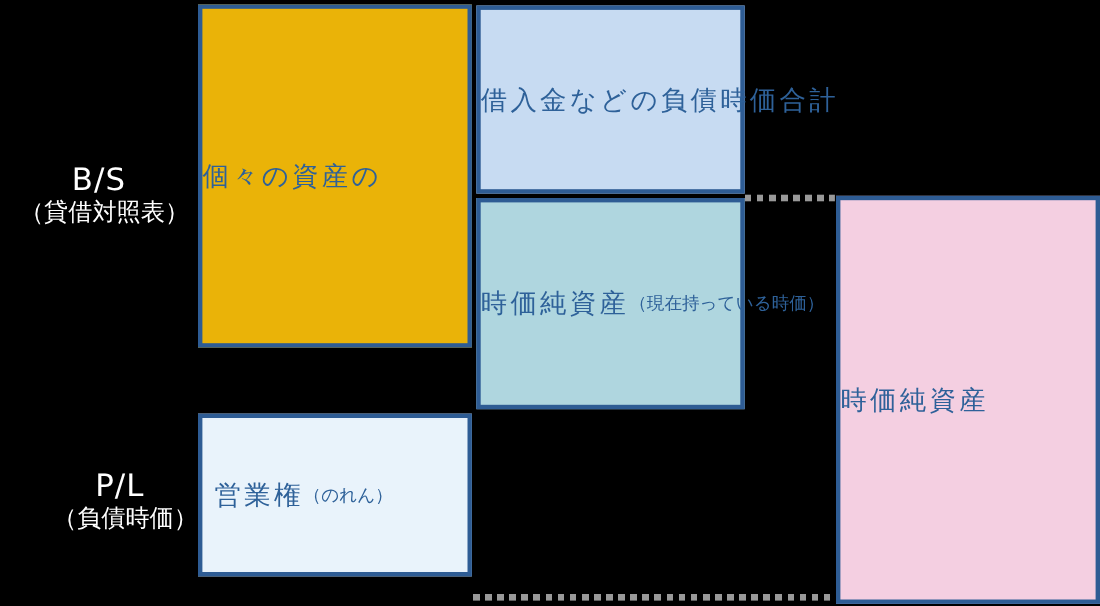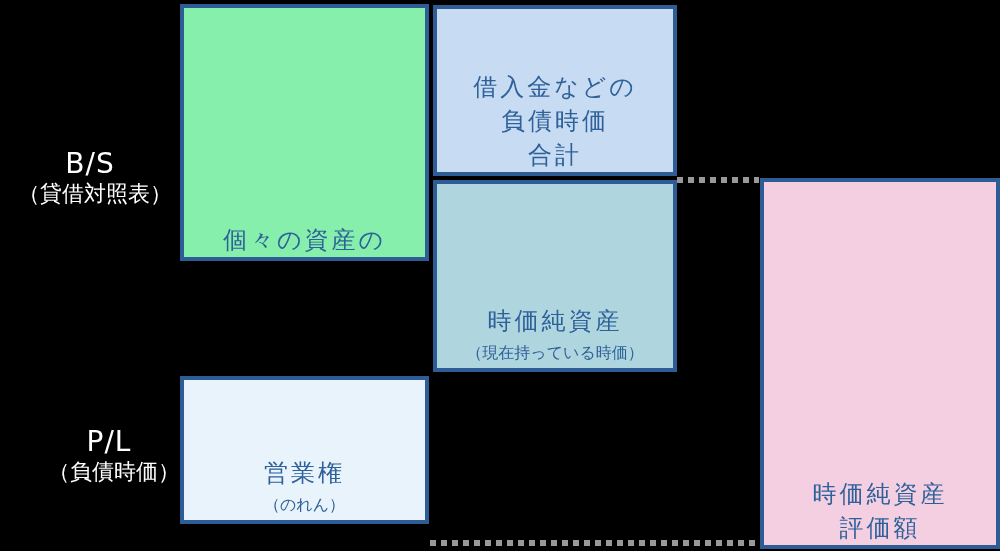--- a/index.html
+++ b/index.html
@@ -13,42 +13,42 @@
     width: 1000px;
     height: 551px;
     background: #000000;
     overflow: hidden;
   }
   .box {
     position: absolute;
     box-sizing: border-box;
     border: 4px solid #2E5C94;
     display: flex;
-    flex-direction: column;
+    flex-direction: row;
     align-items: center;
-    justify-content: flex-end;
+    justify-content: flex-start;
     text-align: center;
     color: #2E6199;
   }
   .box-line {
     font-size: 24px;
     line-height: 34px;
     letter-spacing: 3px;
     white-space: nowrap;
   }
   .box-subline {
     font-size: 16px;
     line-height: 30px;
     letter-spacing: 0px;
     white-space: nowrap;
   }
-  .box-assets      { left: 180px; top: 4px;   width: 249px; height: 257px; background: #86efac; }
+  .box-assets      { left: 180px; top: 4px;   width: 249px; height: 312px; background: #eab308; }
   .box-liabilities { left: 433px; top: 5px;   width: 244px; height: 171px; background: #C7DBF2; }
   .box-netassets   { left: 433px; top: 180px; width: 244px; height: 192px; background: #AFD6DF; }
-  .box-goodwill    { left: 180px; top: 376px; width: 249px; height: 148px; background: #E9F3FB; }
+  .box-goodwill    { left: 180px; top: 376px; width: 249px; height: 148px; background: #E9F3FB; padding-left: 11px; }
   .box-valuation   { left: 760px; top: 178px; width: 240px; height: 371px; background: #F4CFE1; }
 
   .side-label {
     position: absolute;
     left: 0;
     width: 180px;
     text-align: center;
     color: #ffffff;
   }
   .side-label-bs { top: 148px; }
@@ -102,19 +102,18 @@
     <div class="box-subline">（現在持っている時価）</div>
   </div>
 
   <div class="box box-goodwill">
     <div class="box-line">営業権</div>
     <div class="box-subline">（のれん）</div>
   </div>
 
   <div class="box box-valuation">
     <div class="box-line">時価純資産</div>
-    <div class="box-line">評価額</div>
   </div>
 
   <div class="connector connector-top"></div>
   <div class="connector connector-bottom"></div>
 
 </div>
 
 </body></html>

